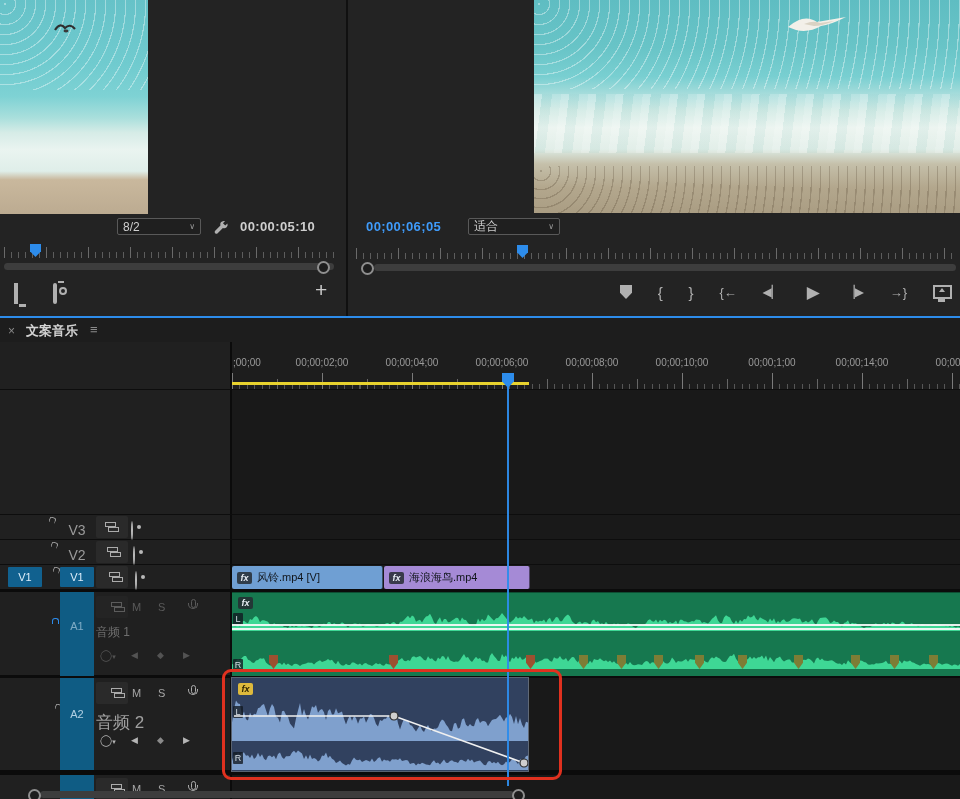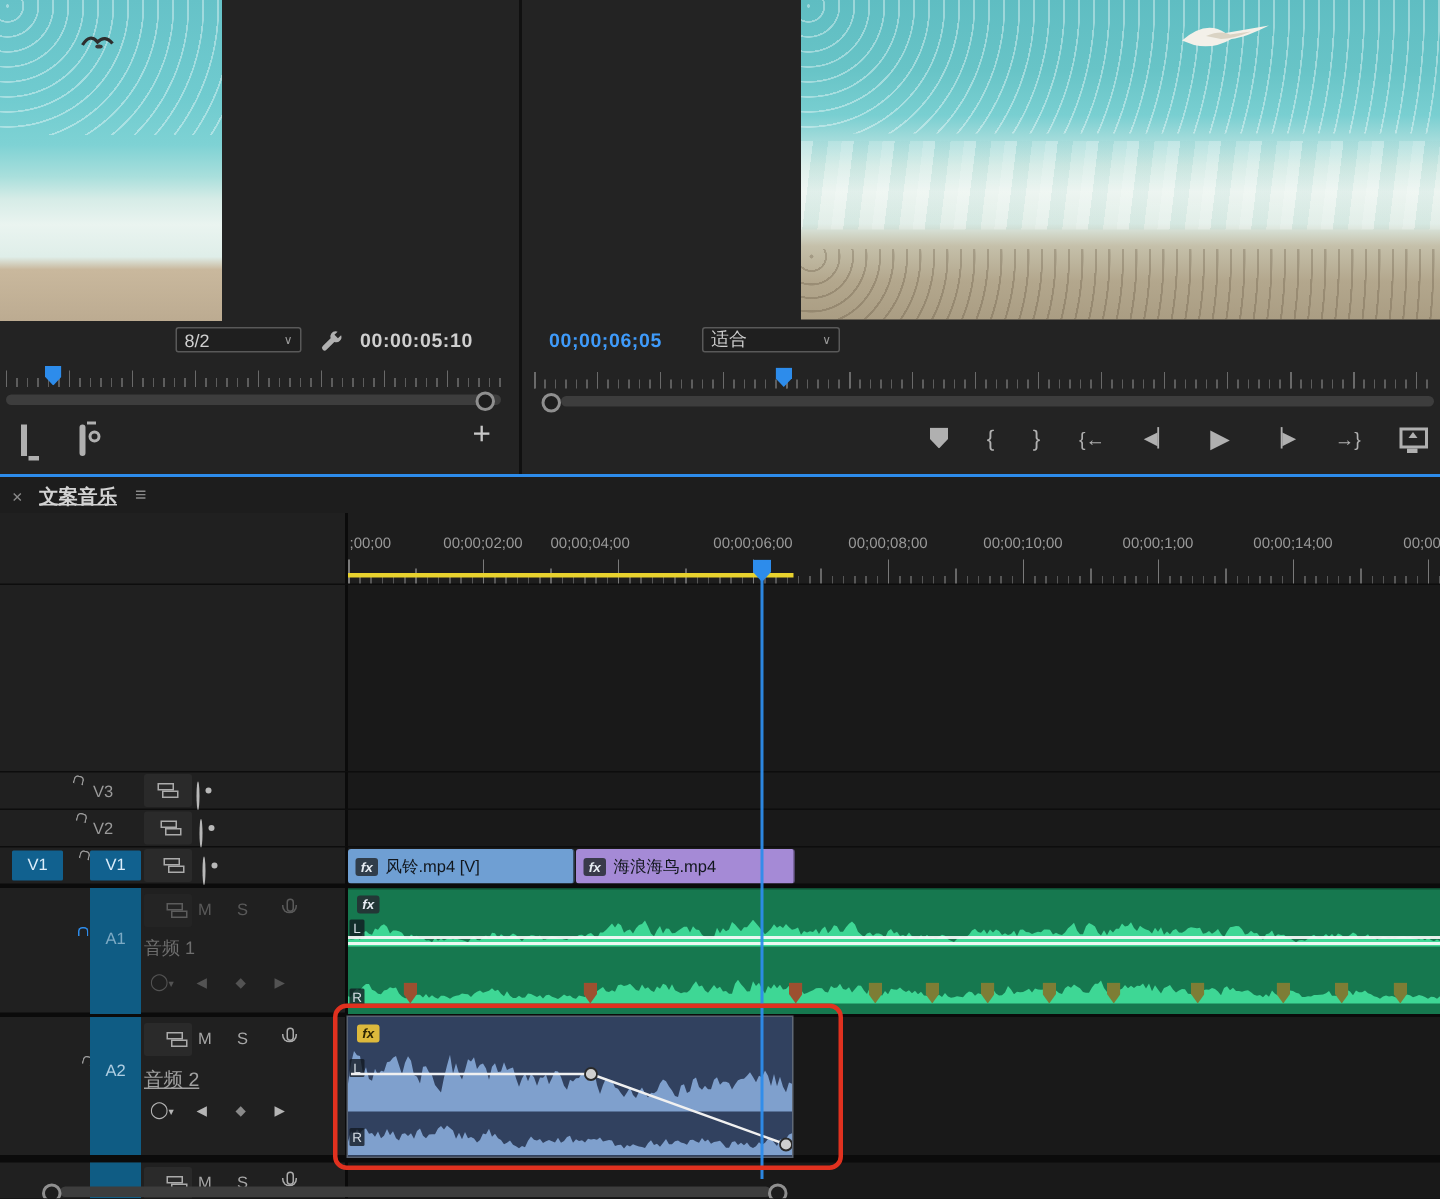--- a/index.html
+++ b/index.html
@@ -41,21 +41,21 @@
   .ic-nest i:nth-child(2){transform:rotate(90deg);} .ic-nest i:nth-child(3){transform:rotate(45deg);} .ic-nest i:nth-child(4){transform:rotate(-45deg);}
   .ic-magnet{font-size:19px;font-weight:bold;color:#2d8ceb;line-height:14px;}
   .ic-link{position:relative;width:16px;height:15px;}
   .ic-link::before{content:'';position:absolute;left:0;top:4px;width:8px;height:7px;border:2px solid #2d8ceb;}
   .ic-link::after{content:'';position:absolute;left:6px;top:0;width:8px;height:7px;border:2px solid #2d8ceb;background:#1d1d1d;}
   
   .lock{position:relative;width:10px;height:7px;background:#9a9a9a;border-radius:1px;}
   .lock::before{content:'';position:absolute;left:1.5px;top:-5px;width:5px;height:5px;border:1.5px solid #9a9a9a;border-bottom:none;border-radius:3px 3px 0 0;}
   .lock.open::before{left:4.5px;transform:rotate(14deg);}
   .lock.locked{background:#2d8ceb;} .lock.locked::before{border-color:#2d8ceb;}
-  .trk-id{font-size:11px;color:#9a9a9a;}
+  .trk-id{font-size:14px;color:#9a9a9a;text-align:center;}
   .blue-box{background:#11618f;color:#ddeefb;font-size:11px;display:flex;align-items:center;justify-content:center;border-radius:1px;}
   .strip{background:#0f5c84;}
   .iconbox{background:#2a2a2a;border-radius:2px;}
   .ic-sync{position:relative;width:14px;height:12px;}
   .ic-sync::before{content:'';position:absolute;left:0;top:1px;width:9px;height:3px;border:1.5px solid #ababab;}
   .ic-sync::after{content:'';position:absolute;left:3px;top:6px;width:9px;height:3px;border:1.5px solid #ababab;}
   .ic-eye{position:relative;width:15px;height:10px;border:1.5px solid #b8b8b8;border-radius:50%;}
   .ic-eye::after{content:'';position:absolute;left:4.5px;top:2.5px;width:4px;height:4px;background:#b8b8b8;border-radius:50%;}
   .ms{font-size:11px;color:#a6a6a6;}
   .ic-mic{position:relative;width:12px;height:14px;}
@@ -138,21 +138,21 @@
       <span class="ic-mon up"></span>
     </div>
   </section>
 
   <div class="abs" style="left:0;top:316px;width:960px;height:2px;background:#2d8ceb;"></div>
 
   <section class="abs" style="left:0;top:318px;width:960px;height:481px;background:#1d1d1d;">
 
     
     <span class="abs" style="left:8px;top:6px;font-size:12px;color:#8a8a8a;">×</span>
-    <span class="abs" style="left:26px;top:4px;font-size:13px;color:#d2d2d2;font-weight:bold;text-decoration:underline;">文案音乐</span>
+    <span class="abs" style="left:26px;top:4px;font-size:13px;color:#d2d2d2;font-weight:bold;">文案音乐</span>
     <span class="abs" style="left:90px;top:4px;font-size:13px;color:#8a8a8a;">≡</span>
 
     
     <span class="abs blue" style="left:14px;top:28px;font-size:17px;font-weight:bold;letter-spacing:.5px;">00;00;06;05</span>
     <span class="abs ic-nest" style="left:16px;top:53px;"><i></i><i></i><i></i><i></i></span>
     <span class="abs ic-magnet" style="left:52px;top:53px;">∩</span>
     <span class="abs ic-link" style="left:86px;top:53px;"></span>
     <span class="abs marker-shield" style="left:122px;top:53px;"></span>
     <svg class="abs wrench" style="left:151px;top:52px;" viewBox="0 0 22 22">
       <path d="M14.7 2.6a4.8 4.8 0 0 0-4.5 6.3L3 16.1a2.4 2.4 0 1 0 3.4 3.4l7.2-7.2a4.8 4.8 0 0 0 6.2-6.2L16.9 9 13.7 5.8l2.9-2.9a4.8 4.8 0 0 0-1.9-.3z"></path>
@@ -160,21 +160,21 @@
 
     
     <div class="abs" style="left:0;top:24px;width:230px;height:457px;background:#202020;"></div>
     <div class="abs" style="left:232px;top:72px;width:728px;height:409px;background:#191919;"></div>
     <div class="abs" style="left:230px;top:24px;width:2px;height:457px;background:#0b0b0b;"></div>
 
     
     <div class="abs" style="left:232px;top:34px;width:728px;height:38px;background:#1d1d1d;">
       <span class="abs" style="left:1px;top:5px;font-size:10px;color:#9a9a9a;">;00;00</span>
       <span class="abs" style="left:45px;top:5px;width:90px;text-align:center;font-size:10px;color:#9a9a9a;">00;00;02;00</span>
-      <span class="abs" style="left:135px;top:5px;width:90px;text-align:left;font-size:10px;color:#9a9a9a;">00;00;04;00</span>
+      <span class="abs" style="left:135px;top:5px;width:90px;text-align:center;font-size:10px;color:#9a9a9a;">00;00;04;00</span>
       <span class="abs" style="left:225px;top:5px;width:90px;text-align:center;font-size:10px;color:#9a9a9a;">00;00;06;00</span>
       <span class="abs" style="left:315px;top:5px;width:90px;text-align:center;font-size:10px;color:#9a9a9a;">00;00;08;00</span>
       <span class="abs" style="left:405px;top:5px;width:90px;text-align:center;font-size:10px;color:#9a9a9a;">00;00;10;00</span>
       <span class="abs" style="left:495px;top:5px;width:90px;text-align:center;font-size:10px;color:#9a9a9a;">00;00;1;00</span>
       <span class="abs" style="left:585px;top:5px;width:90px;text-align:center;font-size:10px;color:#9a9a9a;">00;00;14;00</span>
       <span class="abs" style="left:675px;top:5px;width:110px;text-align:center;font-size:10px;color:#9a9a9a;">00;00;16;00</span>
       <div class="abs" style="left:0;top:20px;width:728px;height:18px;background:
           repeating-linear-gradient(90deg,#7a7a7a 0 1px,transparent 1px 90px) left bottom/100% 17px no-repeat,
           repeating-linear-gradient(90deg,#676767 0 1px,transparent 1px 45px) left bottom/100% 11px no-repeat,
           repeating-linear-gradient(90deg,#565656 0 1px,transparent 1px 7.5px) left bottom/100% 6px no-repeat;"></div>
@@ -228,21 +228,21 @@
 
     
     <span class="abs lock open" style="left:44px;top:391px;"></span>
     <div class="abs strip" style="left:60px;top:360px;width:34px;height:92px;"></div>
     <span class="abs" style="left:60px;top:390px;width:34px;text-align:center;font-size:11px;color:rgba(215,235,250,.8);">A2</span>
     <span class="abs iconbox" style="left:96px;top:364px;width:32px;height:22px;"></span>
     <span class="abs ic-sync" style="left:105px;top:369px;"></span>
     <span class="abs ms" style="left:132px;top:369px;">M</span>
     <span class="abs ms" style="left:158px;top:369px;">S</span>
     <span class="abs ic-mic" style="left:181px;top:367px;"></span>
-    <span class="abs" style="left:96px;top:393px;font-size:13px;color:#a0a0a0;text-decoration:underline;">音频 2</span>
+    <span class="abs" style="left:96px;top:393px;font-size:17px;color:#a0a0a0;">音频 2</span>
     <span class="abs kf" style="left:100px;top:417px;font-size:11px;color:#b5b5b5;">◯<span style="font-size:7px;">▾</span></span>
     <span class="abs kf" style="left:131px;top:418px;color:#b5b5b5;">◀</span>
     <span class="abs kf" style="left:157px;top:418px;color:#8a8a8a;">◆</span>
     <span class="abs kf" style="left:183px;top:418px;color:#b5b5b5;">▶</span>
 
     
     <div class="abs strip" style="left:60px;top:457px;width:34px;height:24px;"></div>
     <span class="abs iconbox" style="left:96px;top:460px;width:32px;height:22px;"></span>
     <span class="abs ic-sync" style="left:105px;top:465px;"></span>
     <span class="abs ms" style="left:132px;top:465px;">M</span>

